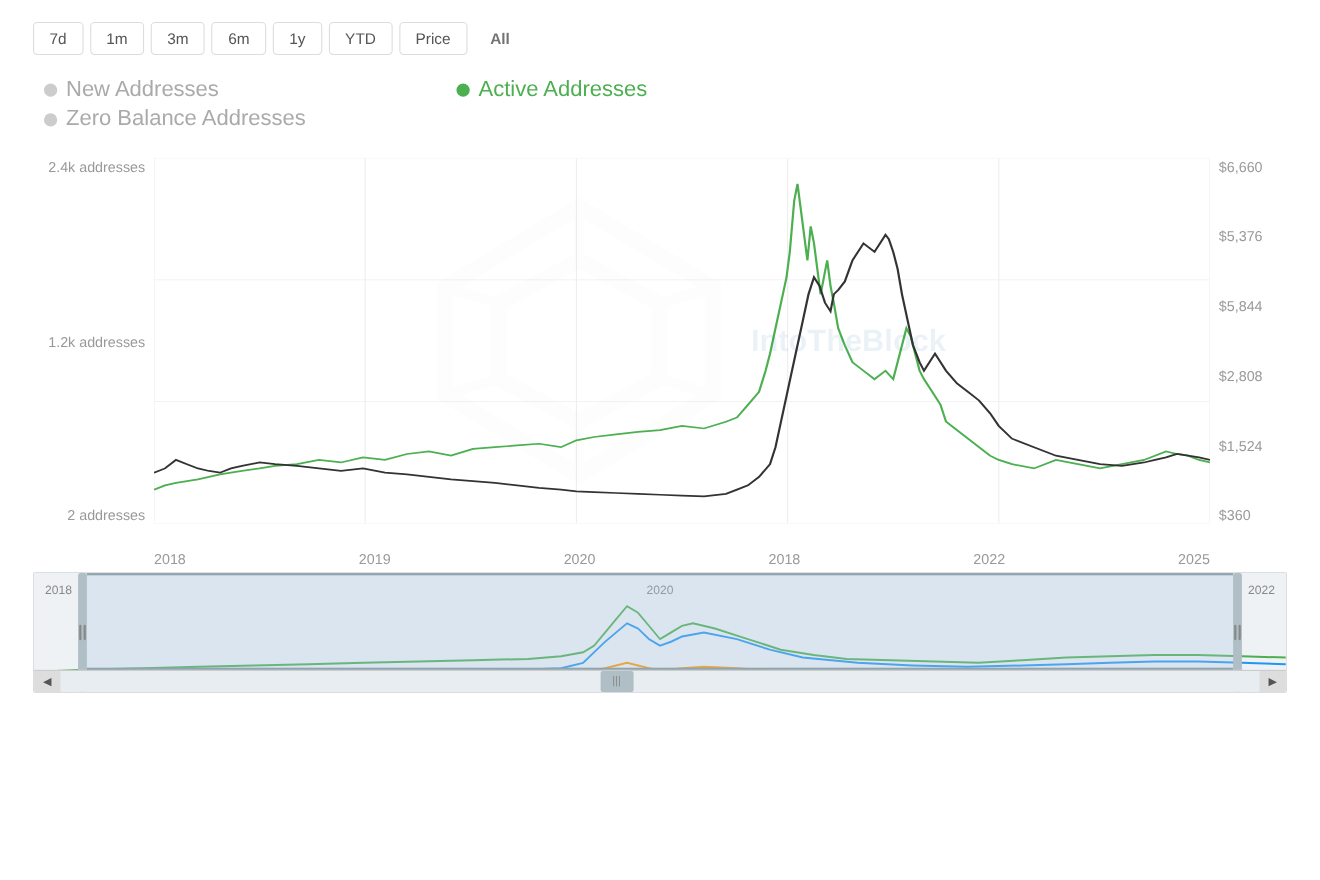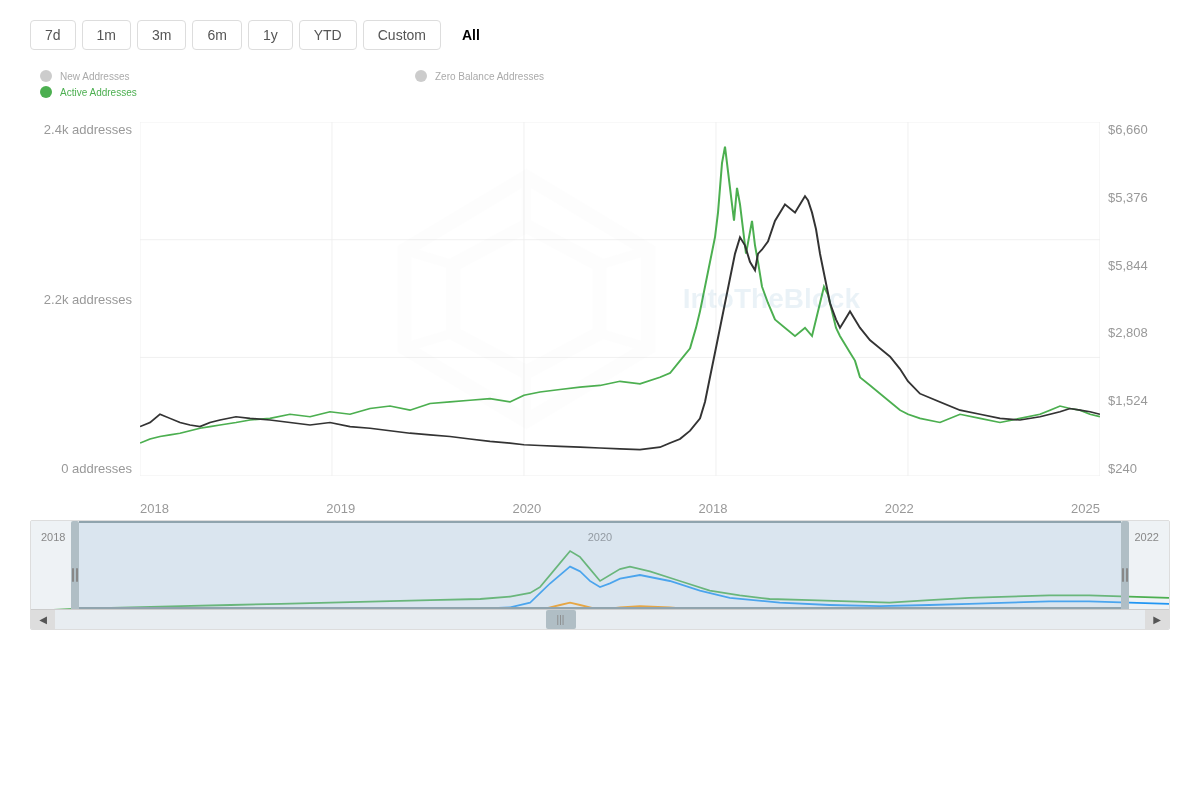--- a/index.html
+++ b/index.html
@@ -28,38 +28,38 @@
       padding: 6px 14px;
       border: 1px solid #ddd;
       border-radius: 4px;
       background: #fff;
       color: #555;
       font-size: 14px;
       cursor: pointer;
     }
     .time-btn.active {
       font-weight: bold;
-      color: #000000;
+      color: #737373;
       border-color: transparent;
       background: transparent;
     }
     
     .legend {
       display: grid;
       grid-template-columns: 1fr 1fr;
       gap: 4px 60px;
       margin-bottom: 24px;
       padding-left: 10px;
       width: 700px;
     }
     .legend-item {
       display: flex;
       align-items: center;
       gap: 8px;
-      font-size: 10px;
+      font-size: 20px;
     }
     .legend-dot {
       width: 12px;
       height: 12px;
       border-radius: 50%;
       flex-shrink: 0;
     }
     .legend-label {
       color: #aaa;
     }
@@ -278,55 +278,55 @@
 
 <div class="container">
 
   <div class="time-buttons">
     <button class="time-btn">7d</button>
     <button class="time-btn">1m</button>
     <button class="time-btn">3m</button>
     <button class="time-btn">6m</button>
     <button class="time-btn">1y</button>
     <button class="time-btn">YTD</button>
-    <button class="time-btn">Custom</button>
+    <button class="time-btn">Price</button>
     <button class="time-btn active">All</button>
   </div>
 
   <div class="legend">
     <div class="legend-item">
       <div class="legend-dot" style="background:#ccc;"></div>
       <span class="legend-label">New Addresses</span>
     </div>
     <div class="legend-item">
+      <div class="legend-dot" style="background:#4CAF50;"></div>
+      <span class="legend-label active-color">Active Addresses</span>
+    </div>
+    <div class="legend-item">
       <div class="legend-dot" style="background:#ccc;"></div>
       <span class="legend-label">Zero Balance Addresses</span>
     </div>
-    <div class="legend-item">
-      <div class="legend-dot" style="background:#4CAF50;"></div>
-      <span class="legend-label active-color">Active Addresses</span>
-    </div>
   </div>
 
   <div class="chart-wrapper">
     <div class="main-chart">
 
       <div class="y-axis-left">
         <span>2.4k addresses</span>
-        <span>2.2k addresses</span>
-        <span>0 addresses</span>
+        <span>1.2k addresses</span>
+        <span>2 addresses</span>
       </div>
 
       <div class="y-axis-right">
         <span>$6,660</span>
         <span>$5,376</span>
         <span>$5,844</span>
         <span>$2,808</span>
         <span>$1,524</span>
-        <span>$240</span>
+        <span>$360</span>
       </div>
 
       <div class="chart-svg-container">
         
         <div class="watermark">
           <svg class="watermark-logo" viewBox="0 0 60 60" fill="none">
             <polygon points="30,5 55,20 55,40 30,55 5,40 5,20" stroke="#888" stroke-width="3" fill="none"></polygon>
             <polygon points="30,15 45,23 45,37 30,45 15,37 15,23" stroke="#888" stroke-width="3" fill="none"></polygon>
             <line x1="30" y1="5" x2="30" y2="15" stroke="#888" stroke-width="2"></line>
             <line x1="55" y1="20" x2="45" y2="23" stroke="#888" stroke-width="2"></line>

